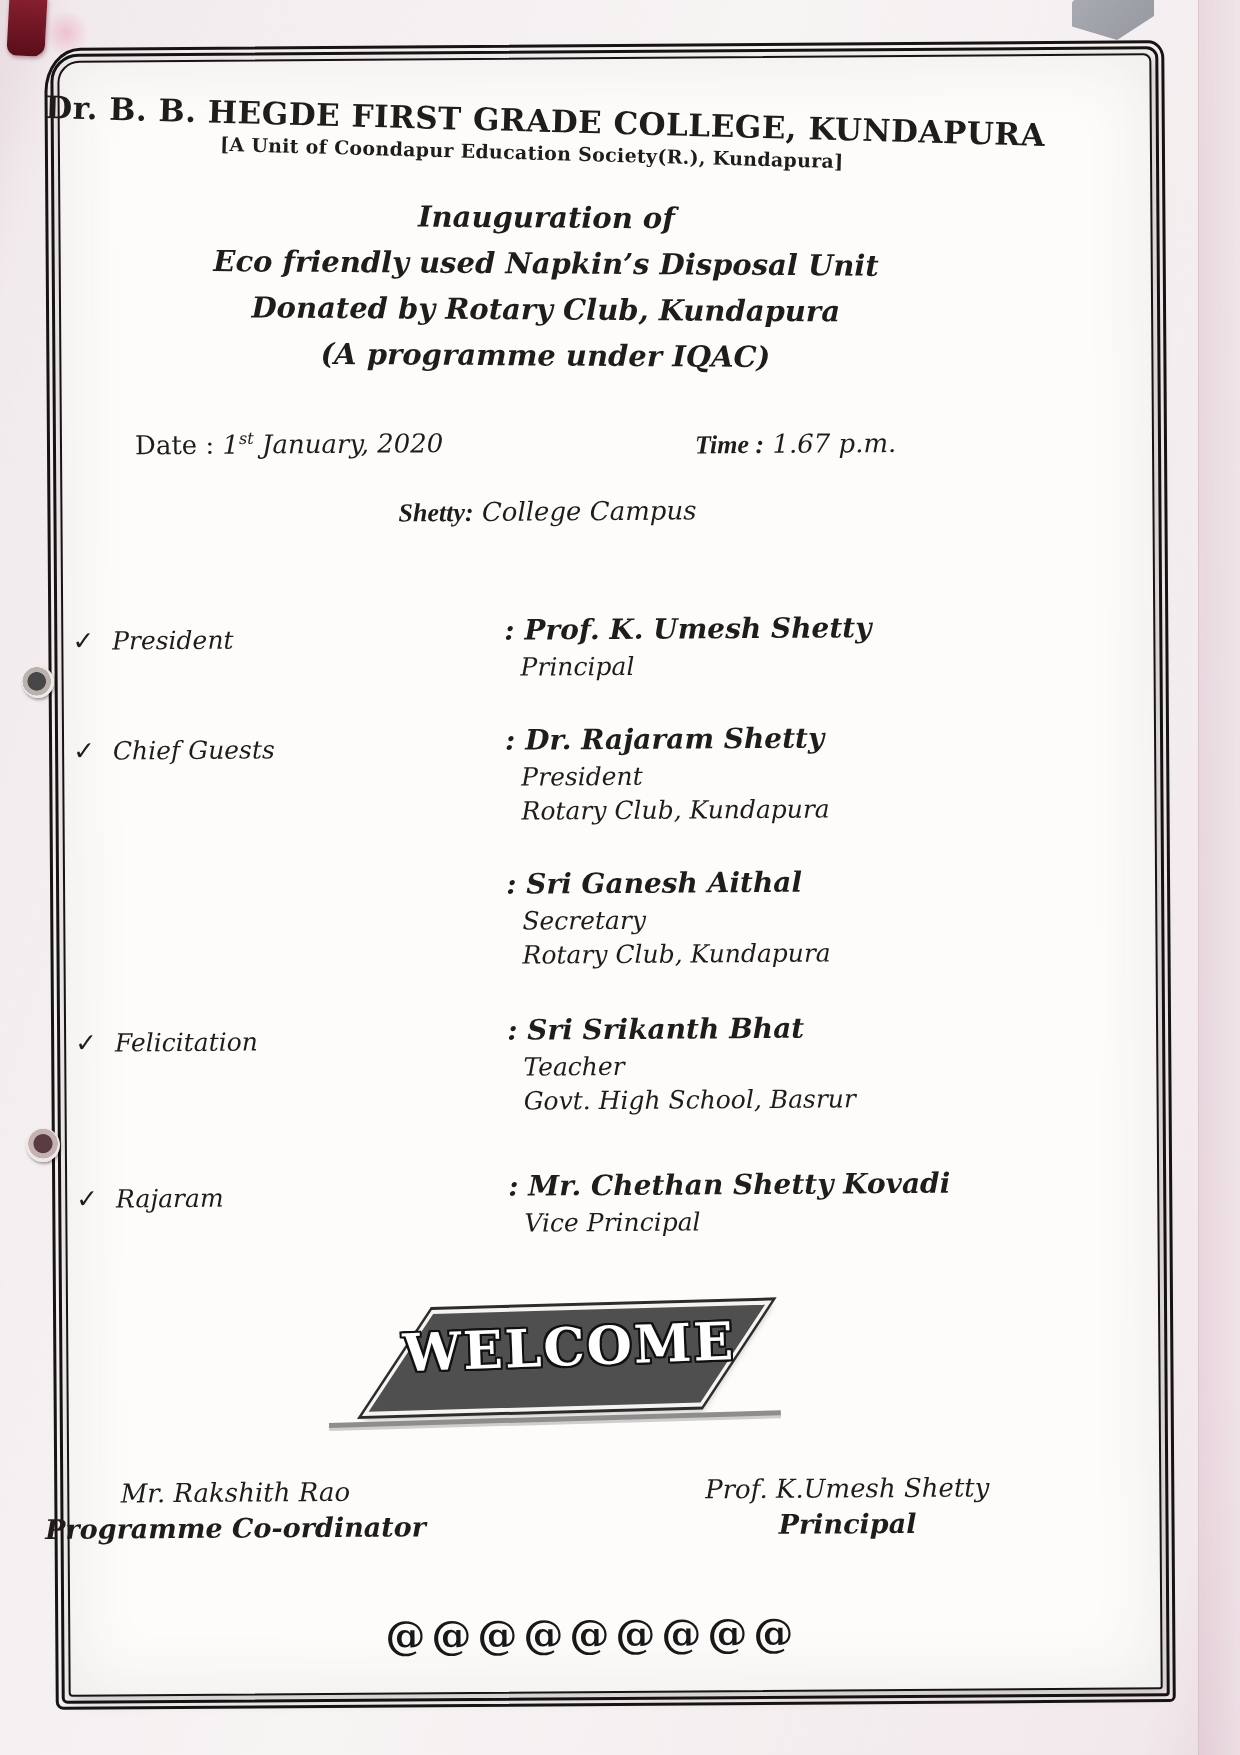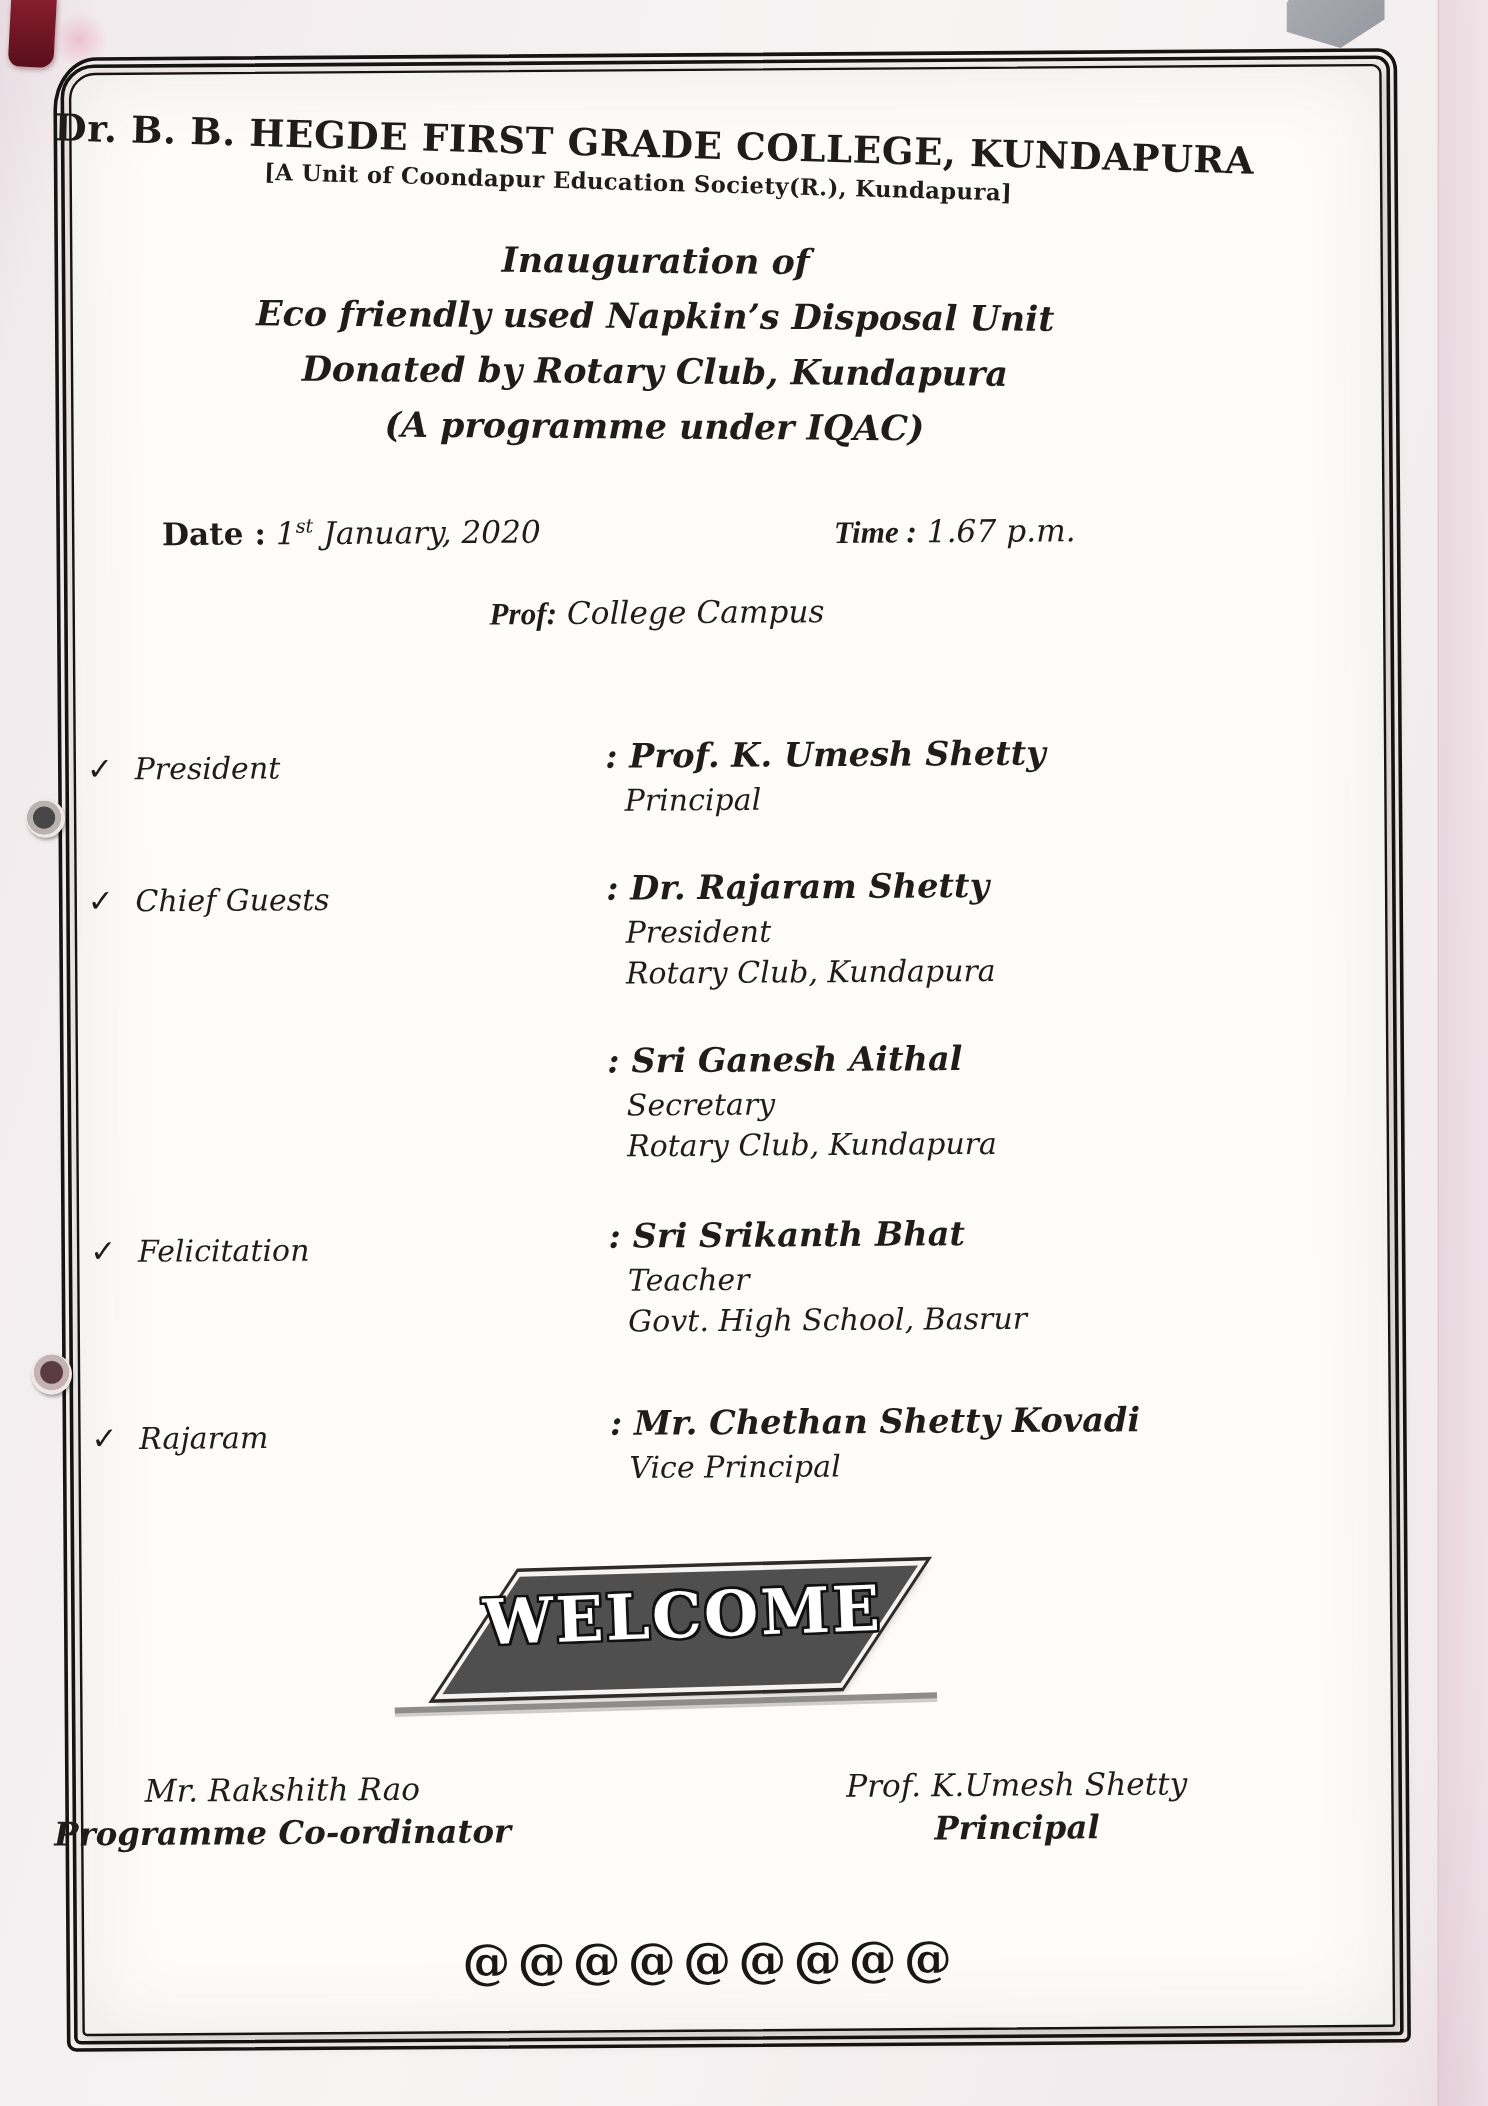--- a/index.html
+++ b/index.html
@@ -38,21 +38,21 @@
   .header{position:absolute;left:0;top:58px;width:975px;text-align:center;transform:rotate(2deg);}
   .college{font-size:31px;font-weight:bold;letter-spacing:.5px;white-space:nowrap;}
   .affil{font-size:19px;font-weight:bold;margin-top:3px;letter-spacing:.3px;}
   
   .etitle{position:absolute;left:0;top:150px;width:1000px;text-align:center;transform:rotate(0.8deg);
     font-size:29px;font-weight:bold;font-style:italic;line-height:46px;}
   
   .dt{position:absolute;font-size:26px;white-space:nowrap;}
   .date-line{left:88px;top:382px;}
   .time-line{left:648px;top:386px;}
-  .lbl-b{font-weight:bold;margin-top:20px;}
+  .lbl-b{font-weight:normal;margin-top:20px;}
   .lbl-bi{font-weight:bold;font-style:italic;font-family:Liberation Serif, serif;}
   .ital{font-style:italic;}
   sup.ord{font-size:.62em;vertical-align:super;font-style:italic;}
   .venue-line{position:absolute;left:0;top:452px;width:1000px;text-align:center;font-size:26px;}
   
   .role-left{position:absolute;left:24px;font-size:25px;font-style:italic;white-space:nowrap;}
   .role-left .check{font-style:normal;font-size:26px;margin-right:18px;}
   .role-right{position:absolute;left:456px;white-space:nowrap;}
   .role-name{font-size:28px;font-weight:bold;font-style:italic;line-height:40px;}
   .role-detail{font-size:25px;font-style:italic;line-height:34px;margin-left:16px;}
@@ -110,21 +110,21 @@
       <div class="dt date-line">
         <span class="lbl-b">Date :</span>
         <span class="ital"><span>1</span><sup class="ord">st</sup><span> January, 2020</span></span>
       </div>
       <div class="dt time-line">
         <span class="lbl-bi">Time :</span>
         <span class="ital">1.67 p.m.</span>
       </div>
 
       <div class="venue-line">
-        <span class="lbl-bi">Prof:</span>
+        <span class="lbl-bi">Shetty:</span>
         <span class="ital">College Campus</span>
       </div>
 
       <div class="role-left" style="top:578px">
         <span class="check">✓</span><span>President</span>
       </div>
       <div class="role-right" style="top:566px">
         <div class="role-name"><span>:</span> <span>Prof. K. Umesh Shetty</span></div>
         <div class="role-detail">Principal</div>
       </div>

